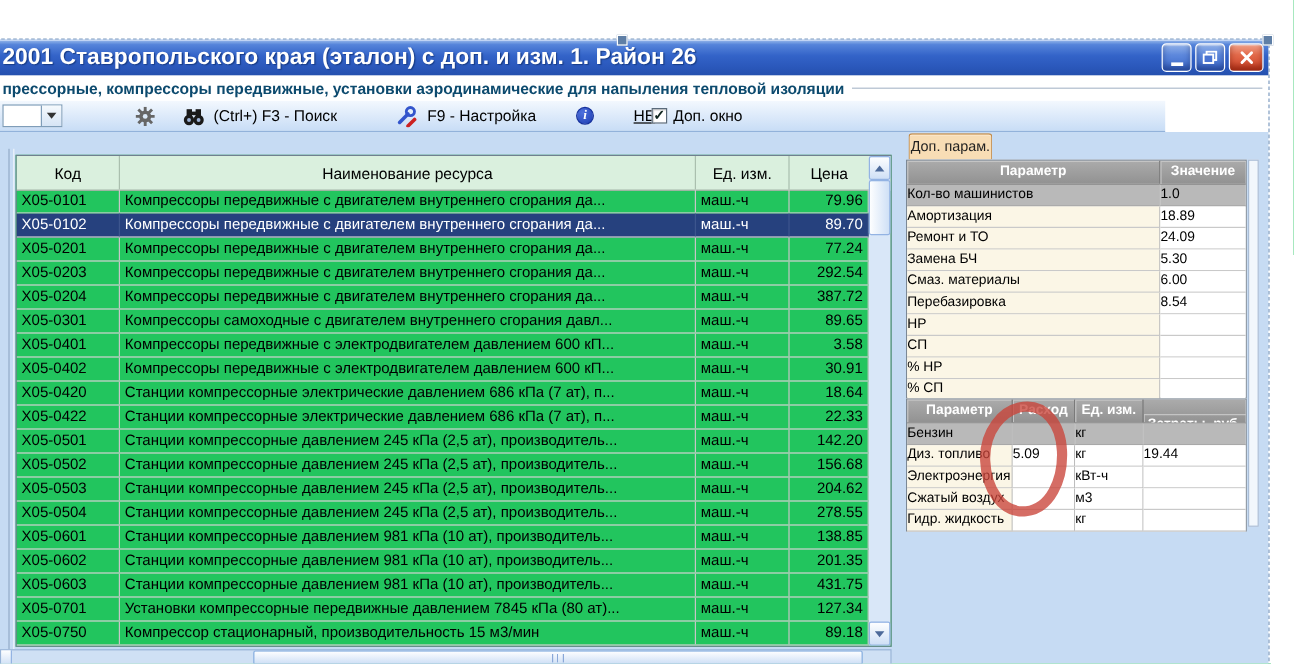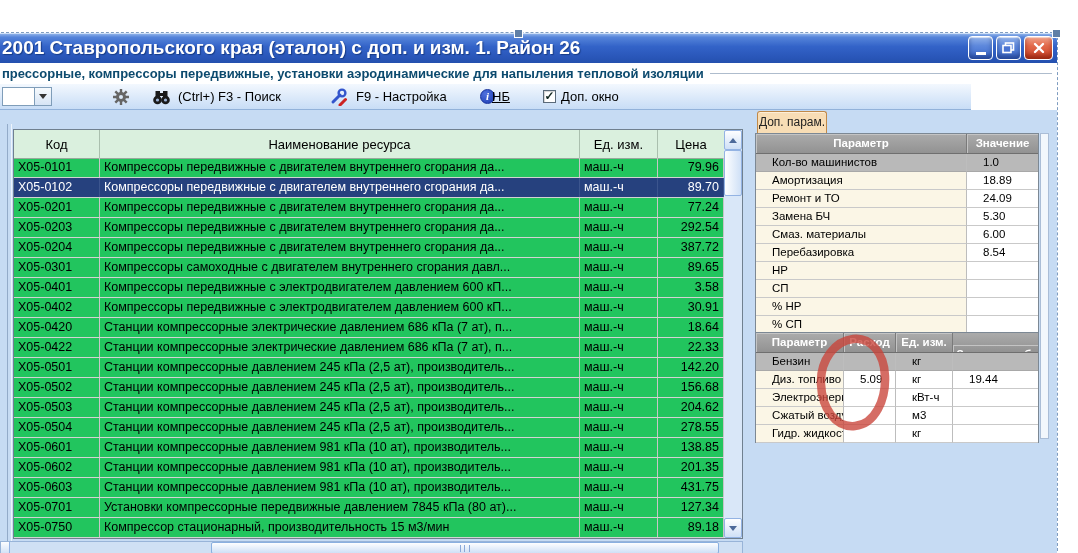--- a/index.html
+++ b/index.html
@@ -150,21 +150,21 @@
   .t2 .sp-header{grid-template-columns:88px 52px 57px 85px;}
   .sp-header .hcell{
     font-size:11.5px;font-weight:bold;color:#ffffff;text-align:center;line-height:18px;
     border-right:1px solid #7a7a7a;box-shadow:inset 1px 1px 0 #c4c4c4;
     overflow:hidden;white-space:nowrap;
   }
   .sp-row{display:grid;height:18px;box-sizing:border-box;}
   .t1-body .sp-row{grid-template-columns:211px 71px;}
   .t2-body .sp-row{grid-template-columns:88px 52px 57px 85px;}
   .sp-row .cell{
-    font-size:11.5px;color:#000;line-height:17px;padding-left:16px;white-space:nowrap;overflow:hidden;
+    font-size:11.5px;color:#000;line-height:17px;padding-left:0;white-space:nowrap;overflow:hidden;
     border-right:1px solid #bdbdbd;border-bottom:1px solid #c9c9c9;box-sizing:border-box;background:#ffffff;
   }
   .sp-row .c-param{background:#fbf6e6;}
   .sp-row.sel-gray .cell{background:#b9b9b9;border-bottom-color:#a8a8a8;}
   .right-strip{left:1040px;top:133px;width:9px;height:306px;background:#f2f7fc;border:1px solid #aabdd6;box-sizing:border-box;}
 
   
   .sel-border{
     left:-4px;top:32px;width:1062px;height:524px;
     border:1px dashed #7e9cc0;box-sizing:border-box;pointer-events:none;
@@ -230,21 +230,21 @@
   <span class="tb-label" style="left:178px;">(Ctrl+) F3 - Поиск</span>
 
   <svg class="tb-icon" style="left:330px;top:4px;" width="18" height="18">
     <circle cx="12" cy="5" r="3.4" fill="none" stroke="#3355cc" stroke-width="2.4"></circle>
     <path d="M3 14 L10 7" stroke="#3355cc" stroke-width="3" stroke-linecap="round"></path>
     <path d="M10 17 L15.5 11.5" stroke="#cc2222" stroke-width="3" stroke-linecap="round"></path>
   </svg>
   <span class="tb-label" style="left:356px;">F9 - Настройка</span>
 
   <div class="info-circle">i</div>
-  <span class="tb-label" style="left:492px;text-decoration:underline;">НБ</span>
+  <span class="tb-label" style="left:528px;text-decoration:underline;">НБ</span>
 
   <div class="checkbox">✓</div>
   <span class="tb-label" style="left:561px;">Доп. окно</span>
 </div>
 
 <div class="abs main-area"></div>
 <div class="abs left-groove"></div>
 
 <div class="abs res-table">
   <div class="res-header">

